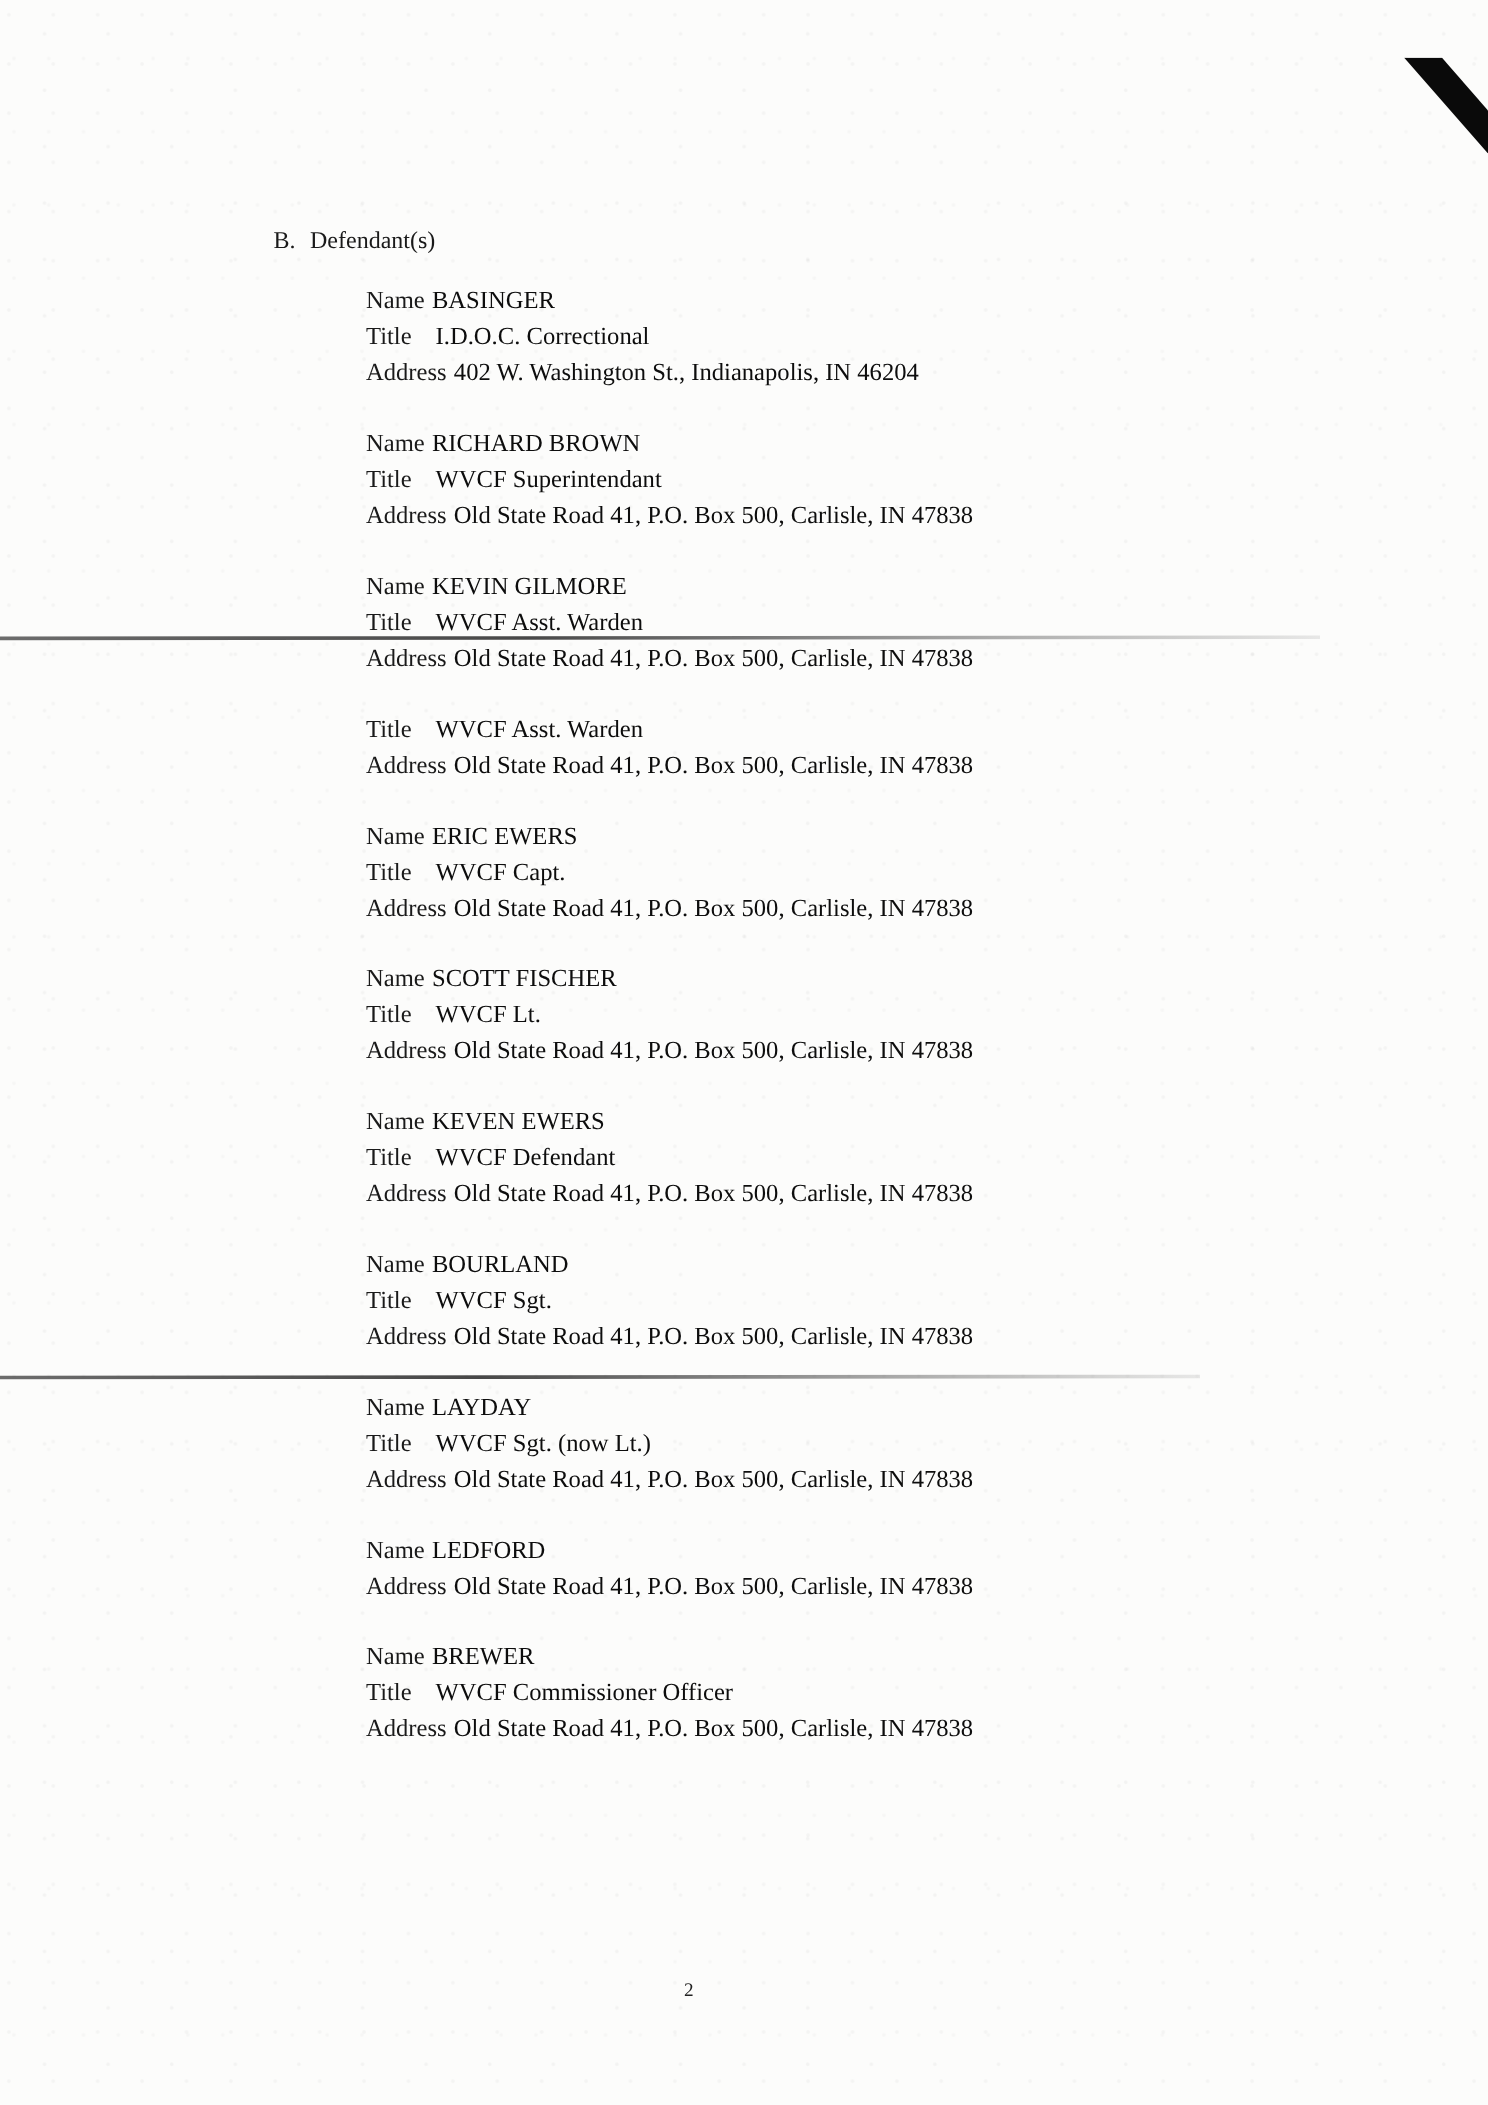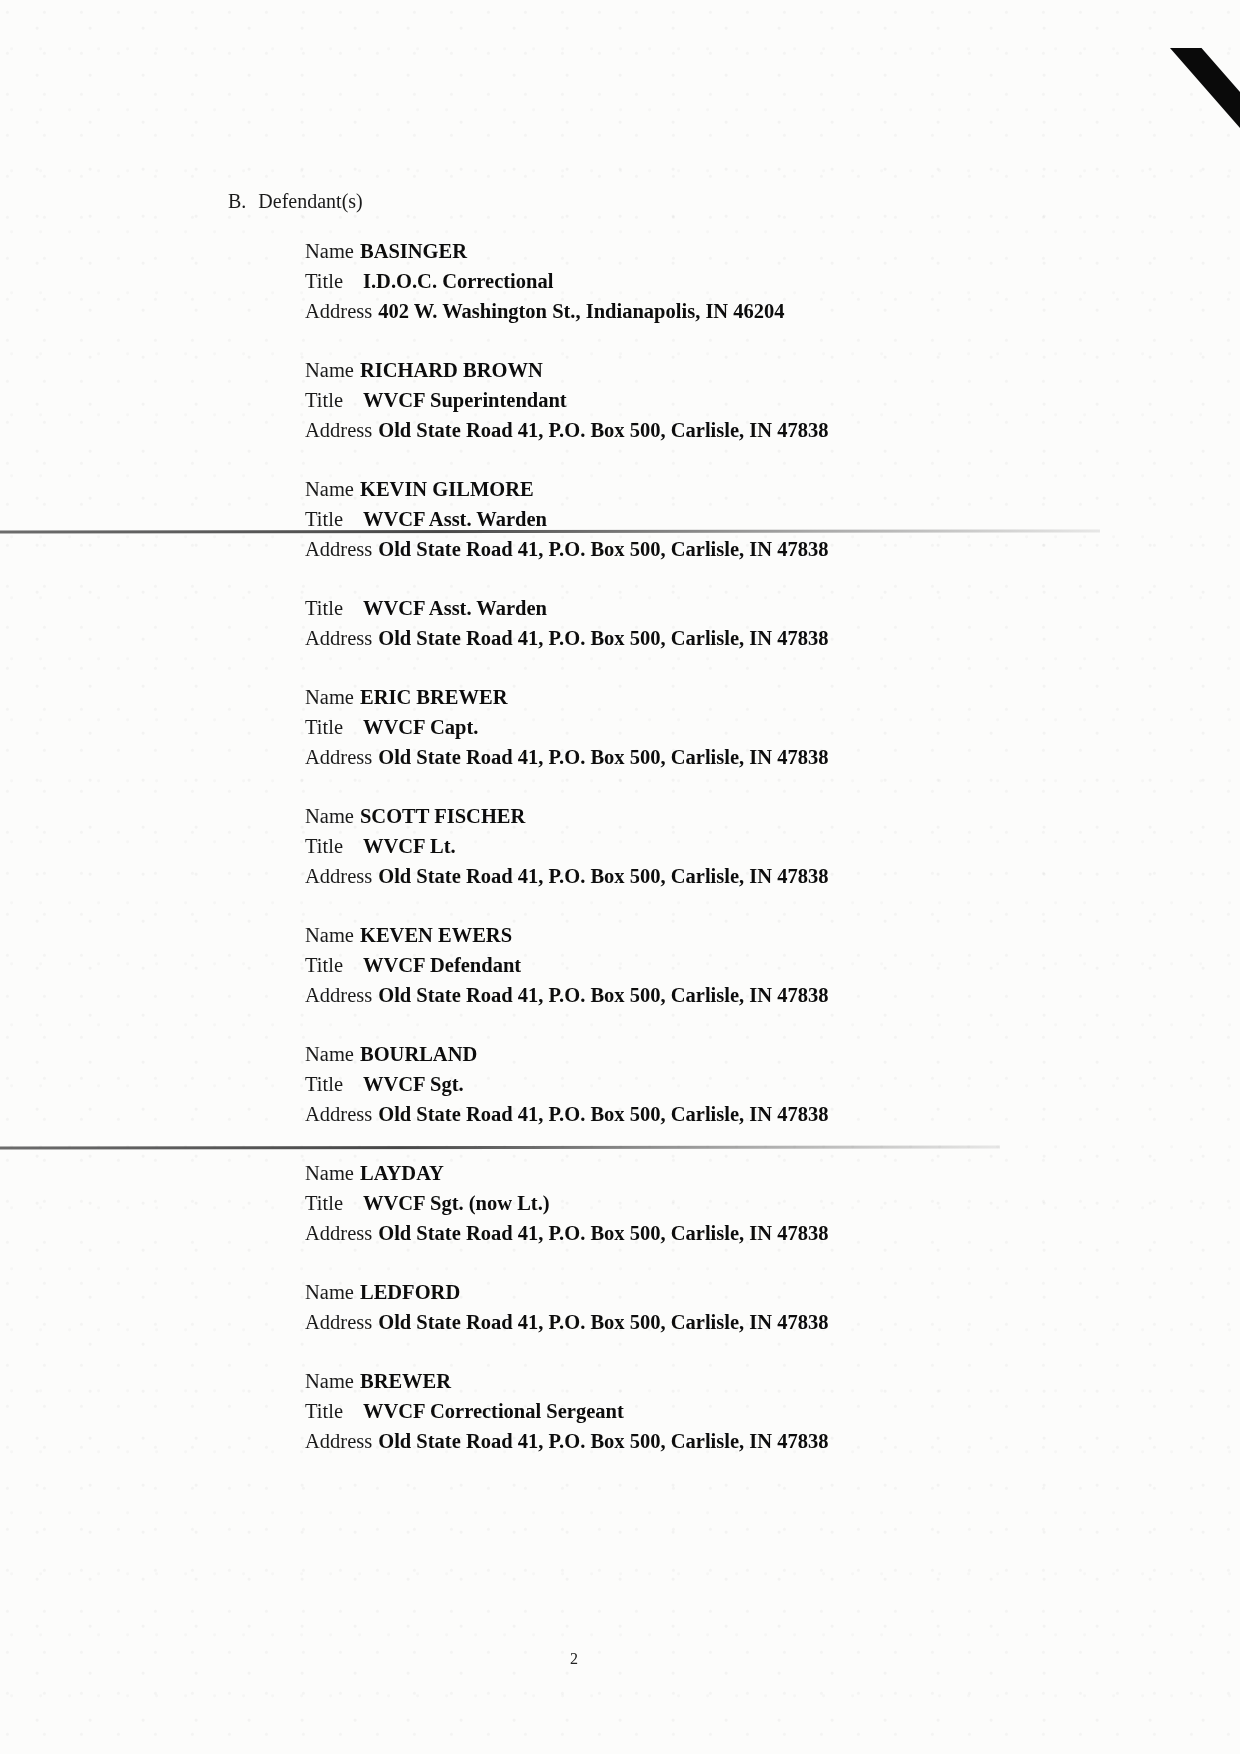--- a/index.html
+++ b/index.html
@@ -55,21 +55,21 @@
     .line {
       font-size: 20.5px;
       line-height: 30px;
       white-space: nowrap;
     }
     .label {
       font-weight: normal;
       color: #1a1a1a;
     }
     .value {
-      font-weight: bold;
+      font-weight: normal;
       color: #0d0d0d;
       margin-left: 6px;
     }
     .title-line .value { margin-left: 20px; }
     .fold-line {
       position: absolute;
       left: 0;
       height: 3px;
       background: linear-gradient(to right, rgba(60,60,60,0.75), rgba(40,40,40,0.85) 40%, rgba(90,90,90,0.5) 75%, rgba(150,150,150,0.2));
       transform: rotate(-0.05deg);
@@ -113,21 +113,21 @@
       <div class="line title-line"><span class="label">Title</span><span class="value">WVCF Asst. Warden</span></div>
       <div class="line"><span class="label">Address</span><span class="value">Old State Road 41, P.O. Box 500, Carlisle, IN 47838</span></div>
     </div>
 
     <div class="defendant">
       <div class="line title-line"><span class="label">Title</span><span class="value">WVCF Asst. Warden</span></div>
       <div class="line"><span class="label">Address</span><span class="value">Old State Road 41, P.O. Box 500, Carlisle, IN 47838</span></div>
     </div>
 
     <div class="defendant">
-      <div class="line"><span class="label">Name</span><span class="value">ERIC BREWER</span></div>
+      <div class="line"><span class="label">Name</span><span class="value">ERIC EWERS</span></div>
       <div class="line title-line"><span class="label">Title</span><span class="value">WVCF Capt.</span></div>
       <div class="line"><span class="label">Address</span><span class="value">Old State Road 41, P.O. Box 500, Carlisle, IN 47838</span></div>
     </div>
 
     <div class="defendant">
       <div class="line"><span class="label">Name</span><span class="value">SCOTT FISCHER</span></div>
       <div class="line title-line"><span class="label">Title</span><span class="value">WVCF Lt.</span></div>
       <div class="line"><span class="label">Address</span><span class="value">Old State Road 41, P.O. Box 500, Carlisle, IN 47838</span></div>
     </div>
 
@@ -149,21 +149,21 @@
       <div class="line"><span class="label">Address</span><span class="value">Old State Road 41, P.O. Box 500, Carlisle, IN 47838</span></div>
     </div>
 
     <div class="defendant">
       <div class="line"><span class="label">Name</span><span class="value">LEDFORD</span></div>
       <div class="line"><span class="label">Address</span><span class="value">Old State Road 41, P.O. Box 500, Carlisle, IN 47838</span></div>
     </div>
 
     <div class="defendant">
       <div class="line"><span class="label">Name</span><span class="value">BREWER</span></div>
-      <div class="line title-line"><span class="label">Title</span><span class="value">WVCF Correctional Sergeant</span></div>
+      <div class="line title-line"><span class="label">Title</span><span class="value">WVCF Commissioner Officer</span></div>
       <div class="line"><span class="label">Address</span><span class="value">Old State Road 41, P.O. Box 500, Carlisle, IN 47838</span></div>
     </div>
   </div>
 
   <div class="fold-line fold-1"></div>
   <div class="fold-line fold-2"></div>
 
   <div class="page-number">2</div>
 </div>
 

